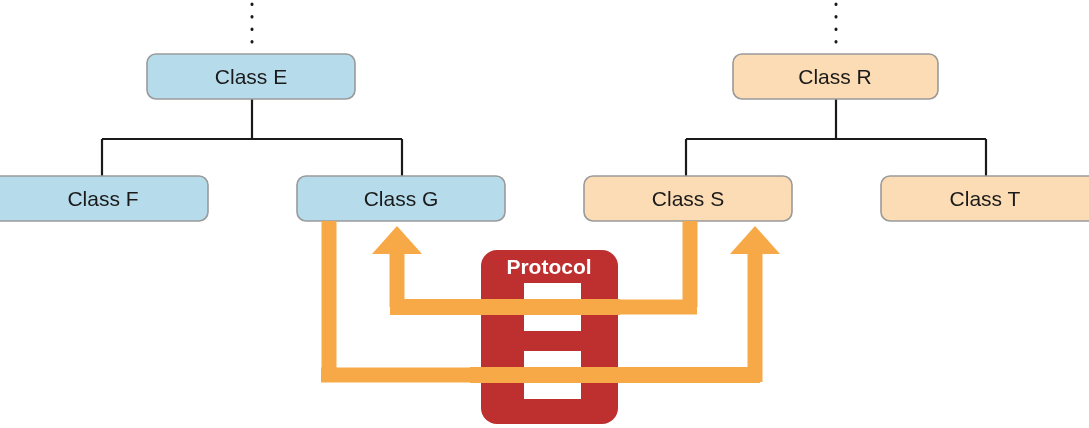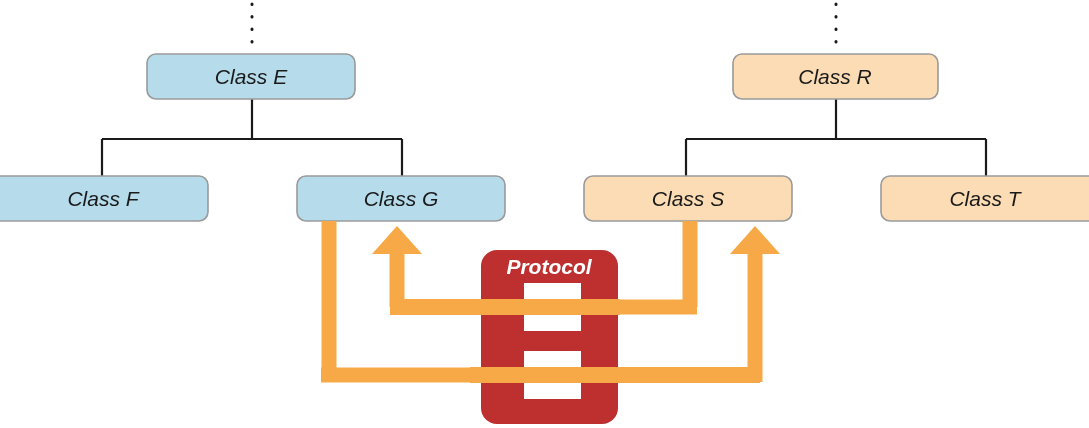--- a/index.html
+++ b/index.html
@@ -10,21 +10,20 @@
   body {
     width: 1089px;
     height: 428px;
     font-family: "Liberation Sans", sans-serif;
     overflow: hidden;
   }
   #diagram-root {
     position: relative;
     width: 1089px;
     height: 321px;
-    font-style: italic;
   }
   svg.diagram {
     display: block;
     width: 1089px;
     height: 428px;
   }
   .class-box-rect {
     stroke: #9a9a9a;
     stroke-width: 1.6;
   }

